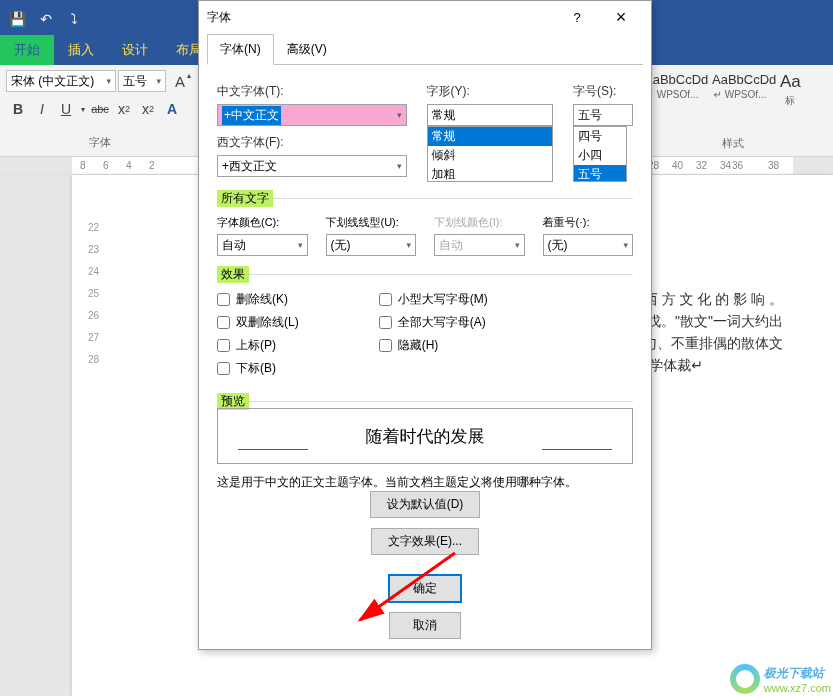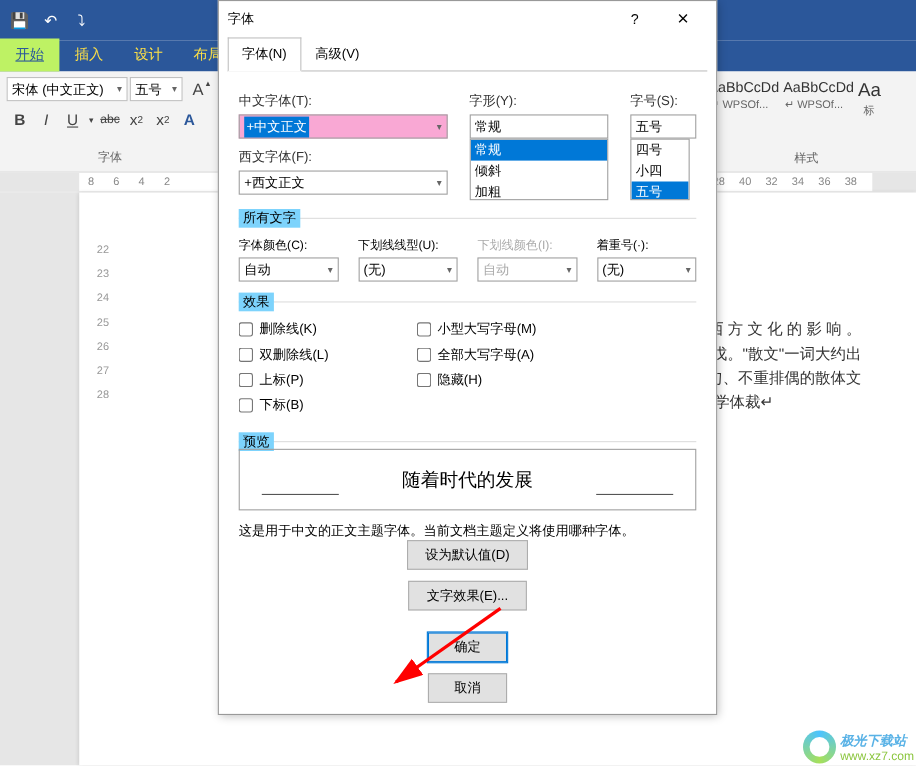--- a/index.html
+++ b/index.html
@@ -5,21 +5,21 @@
 * { box-sizing: border-box; margin: 0; padding: 0; font-family: "Microsoft YaHei", SimSun, sans-serif; }
 body { width: 833px; height: 696px; background: #fff; overflow: hidden; position: relative; }
 
 
 .titlebar { background: #2b579a; height: 37px; display: flex; align-items: center; padding: 0 4px; color: #fff; }
 .titlebar .qat-item { width: 28px; height: 28px; display: flex; align-items: center; justify-content: center; font-size: 14px; }
 
 
 .tabstrip { background: #2b579a; height: 28px; display: flex; align-items: flex-end; }
 .tabstrip .tab { padding: 6px 14px 6px 14px; color: #fde047; font-size: 13px; cursor: pointer; }
-.tabstrip .tab.active { background: #bef264; color: #2b579a; text-decoration: underline; }
+.tabstrip .tab.active { background: #22c55e; color: #2b579a; }
 
 
 .ribbon { background: #f3f3f3; height: 92px; border-bottom: 1px solid #d4d4d4; display: flex; }
 .ribbon-group { padding: 4px 6px; display: flex; flex-direction: column; justify-content: space-between; }
 .font-row1 { display: flex; gap: 2px; align-items: center; margin-bottom: 4px; }
 .font-row2 { display: flex; gap: 0; align-items: center; }
 .font-dd { border: 1px solid #c0c0c0; background: #fff; height: 22px; font-size: 12px; padding: 0 4px; display: flex; align-items: center; justify-content: space-between; }
 .font-dd.name { width: 110px; }
 .font-dd.size { width: 48px; }
 .chev { font-size: 9px; color: #666; margin-left: 4px; }
@@ -57,21 +57,21 @@
 .field-label { margin: 8px 0 4px; color:#333;}
 .combo { border: 1px solid #a0a0a0; height: 22px; width: 100%; display: flex; align-items:center; padding: 0 4px; justify-content:space-between;}
 .combo.sel { background: #f9a8d4; }
 .row { display: flex; gap: 20px; }
 .col { flex: 1; }
 .listbox { border: 1px solid #a0a0a0; height: 56px; overflow:hidden; font-size:12px;}
 .listbox .item { padding: 1px 4px; }
 .listbox .item.sel, .listbox .item.hl { background: #0078d7; color: #fff; }
 .listbox.narrow { width: 54px;}
 .fieldset { border-top: 1px solid #ddd; padding-top: 0px; position: relative;}
-.fieldset .legend { position:absolute; top:-9px; background:#7dd3fc; padding:0 4px; font-size:12px;}
+.fieldset .legend { position:absolute; top:-9px; background:#bef264; padding:0 4px; font-size:12px;}
 .small-combo { border: 1px solid #a0a0a0; height: 22px; display:flex; align-items:center; justify-content:space-between; padding: 0 4px;}
 .row4 { display:flex; gap: 18px; margin-top: 16px;}
 .row4 > div { flex:1;}
 .row4 .lbl { font-size: 11px; margin-bottom: 4px; display:block;}
 .disabled { color:#aaa;}
 .chk-row { display:flex; gap: 80px; margin-top: 10px;}
 .chk-col label { display:flex; align-items:center; gap:6px; margin: 6px 0; font-size:12px;}
 .chk-col input { width:13px; height:13px;}
 .preview-box { border: 1px solid #a0a0a0; height: 56px; margin-top: 6px; display:flex; align-items:center; justify-content:center; font-size: 17px; position:relative;}
 .preview-box .uline { position:absolute; bottom: 13px; width: 70px; height:1px; background:#555;}
@@ -164,21 +164,21 @@
 <div class="ruler-h">
   <div class="shade" style="width:72px;"></div>
   <span class="tick" style="left:80px">8</span>
   <span class="tick" style="left:103px">6</span>
   <span class="tick" style="left:126px">4</span>
   <span class="tick" style="left:149px">2</span>
   <span class="tick" style="right:174px">28</span>
   <span class="tick" style="right:150px">40</span>
   <span class="tick" style="right:126px">32</span>
   <span class="tick" style="right:102px">34</span>
-  <span class="tick" style="right:78px">36</span>
+  <span class="tick" style="right:90px">36</span>
   <span class="tick" style="right:54px">38</span>
   <div class="shade" style="right:0;width:40px;left:auto;"></div>
 </div>
 
 <div class="docpage-wrap">
   <div class="docpage">
       <div class="para" style="position:relative;">
         <span class="lineno">22</span>
       </div>
       <div class="para" style="position:relative;">

